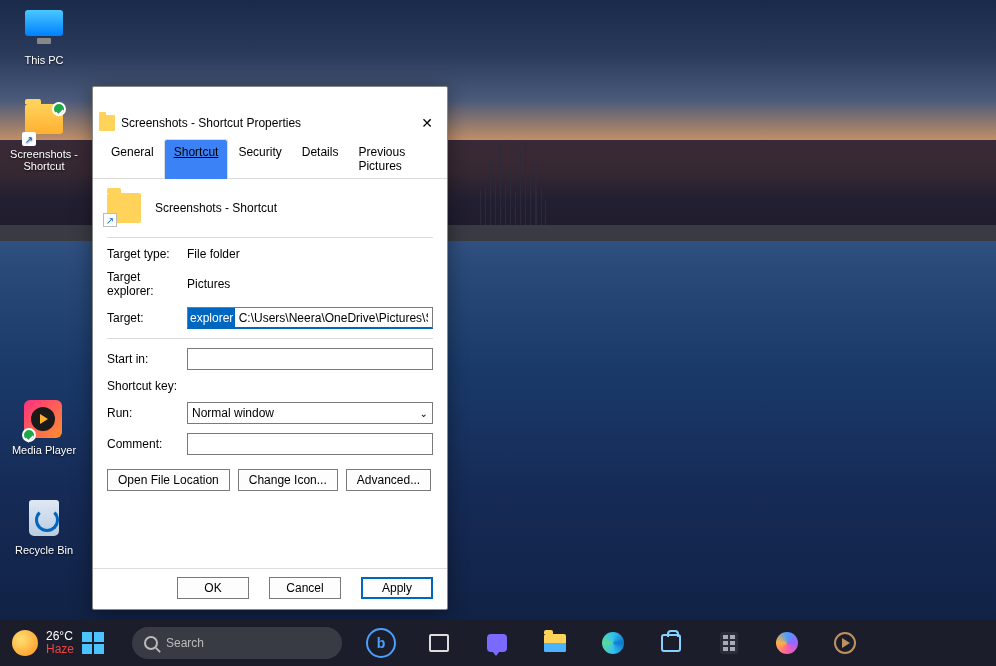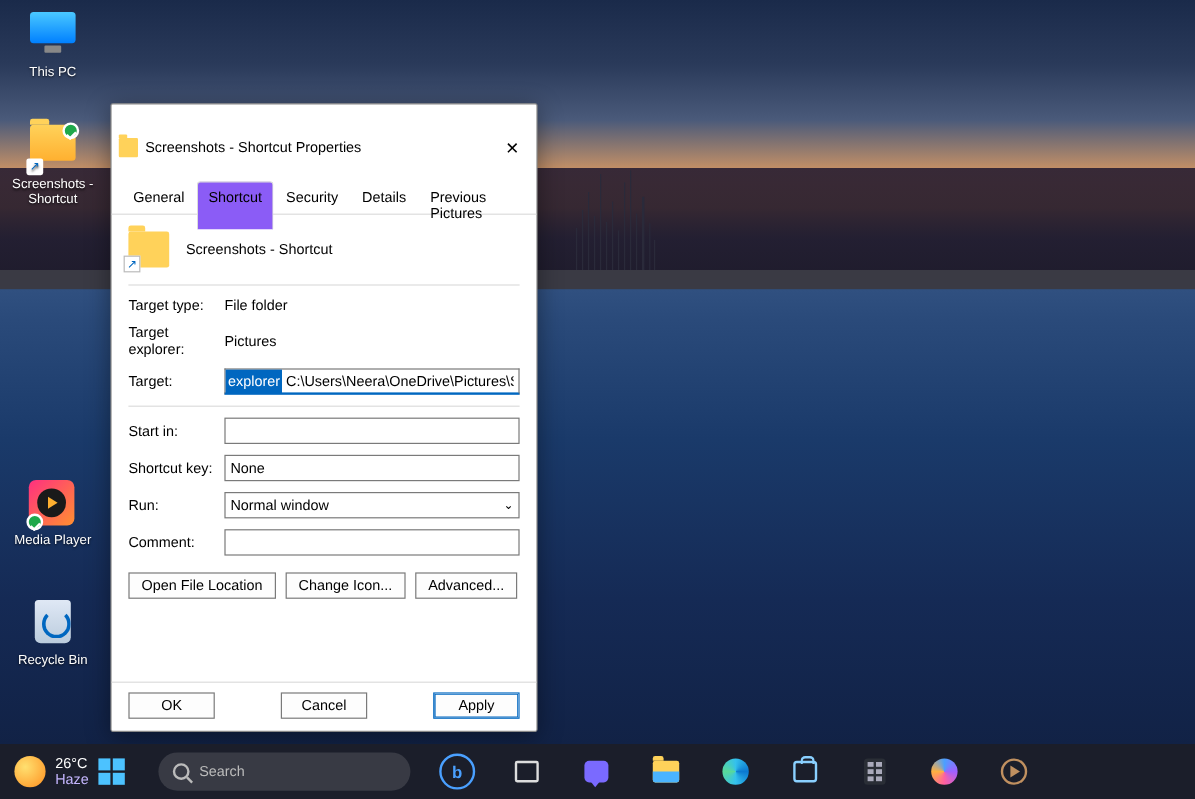--- a/index.html
+++ b/index.html
@@ -39,22 +39,22 @@
     background: #fff; border: 1px solid #888; border-radius: 2px;
     box-shadow: 0 4px 20px rgba(0,0,0,.4);
     display: flex; flex-direction: column; font-size: 12px; color: #000;
   }
   .titlebar { height: 30px; display: flex; align-items: center; padding: 0 6px; margin-top: 21px; }
   .titlebar .folder-ico { width:16px;height:16px;background:#ffd25a;border-radius:1px;margin-right:6px;position:relative;}
   .titlebar .folder-ico::before{content:"";position:absolute;top:-3px;left:0;width:7px;height:3px;background:#ffd25a;border-radius:1px 1px 0 0;}
   .titlebar .title { flex: 1; }
   .titlebar .close { width: 28px; height: 28px; display:flex;align-items:center;justify-content:center;font-size:14px;cursor:pointer;}
   .tabs { display: flex; padding: 0 8px; border-bottom: 1px solid #dcdcdc; }
-  .tab { padding: 5px 9px 6px; font-size:12px; cursor:pointer; border:1px solid transparent;border-bottom:none;position:relative;top:13px;}
-  .tab.active { background:#8b5cf6;border-color:#dcdcdc;border-radius:3px 3px 0 0;}
+  .tab { padding: 5px 9px 6px; font-size:12px; cursor:pointer; border:1px solid transparent;border-bottom:none;position:relative;top:1px;}
+  .tab.active { background:#3b82f6;border-color:#dcdcdc;border-radius:3px 3px 0 0;text-decoration:underline;}
   .dialog-body { flex:1; padding: 10px 14px 4px; }
   .header-row { display:flex; align-items:center; gap:14px; padding:4px 0 14px; border-bottom:1px solid #dcdcdc;}
   .header-row .big-ico{width:34px;height:30px;background:#ffd25a;border-radius:2px;position:relative;}
   .header-row .big-ico::before{content:"";position:absolute;top:-5px;left:0;width:14px;height:5px;background:#ffd25a;border-radius:2px 2px 0 0;}
   .header-row .arrow-badge{position:absolute;bottom:-4px;left:-4px;width:14px;height:14px;background:#fff;border:1px solid #bbb;display:flex;align-items:center;justify-content:center;font-size:10px;color:#0067c0;}
   .form-row { display:flex; align-items:center; margin:9px 0; }
   .form-row .lbl { width: 80px; }
   .form-row .val { flex:1; }
   input.field, .select {
     width: 100%; height: 22px; border:1px solid #7a7a7a; padding:0 4px; font-size:12px;
@@ -62,21 +62,21 @@
   }
   .select { display:flex;align-items:center;justify-content:space-between;cursor:pointer;}
   .divider { border-top:1px solid #dcdcdc; margin: 8px 0 2px;}
   .target-input{position:relative;}
   .highlight{position:absolute;left:1px;top:1px;height:20px;background:#0067c0;color:#fff;padding:0 2px;display:flex;align-items:center;font-size:12px;}
   .btn-row { display:flex; gap:8px; margin-top:14px; }
   .btn {
     height:22px; padding:0 10px; border:1px solid #7a7a7a; background:#fdfdfd;
     font-size:12px; cursor:pointer; min-width:90px;
   }
-  .dialog-footer { border-top:1px solid #dcdcdc; padding:8px 14px 10px; display:flex; justify-content:space-between; gap:8px;}
+  .dialog-footer { border-top:1px solid #dcdcdc; padding:8px 14px 10px; display:flex; justify-content:flex-end; gap:20px;}
   .dialog-footer .btn{min-width:72px;}
   .btn.accent{border-color:#0067c0;box-shadow:inset 0 0 0 1px #0067c0;}
   
   .taskbar {
     position:absolute; left:0; right:0; bottom:0; height:46px;
     background: rgba(28,30,40,.92); backdrop-filter: blur(4px);
     display:flex; align-items:center; padding:0 12px; color:#fff; font-size:12px;
   }
   .weather{display:flex;align-items:center;gap:8px;}
   .weather-ico{width:26px;height:26px;background:radial-gradient(circle at 35% 35%,#ffe070,#ff9020);border-radius:50%;position:relative;}
@@ -203,21 +203,20 @@
     </div>
 
     <div class="divider"></div>
 
     <div class="form-row">
       <div class="lbl">Start in:</div>
       <div class="val"><input class="field" value="" style=""></div>
     </div>
     <div class="form-row">
       <div class="lbl">Shortcut key:</div>
-      <div class="val"><input class="field" value="None" style=""></div>
     </div>
     <div class="form-row">
       <div class="lbl">Run:</div>
       <div class="val">
         <div class="select">
           <span>Normal window</span>
           <span style="font-size:10px">⌄</span>
         </div>
       </div>
     </div>
@@ -237,21 +236,21 @@
     <button class="btn">Cancel</button>
     <button class="btn accent">Apply</button>
   </div>
 </div>
 
 <div class="taskbar">
   <div class="weather">
     <div class="weather-ico"></div>
     <div class="weather-txt">
       <div>26°C</div>
-      <div style="color:#c4b5fd">Haze</div>
+      <div style="color:#ef4444">Haze</div>
     </div>
   </div>
   <div class="tb-center">
     <div class="tb-item">
       <div class="win-logo">
           <span></span>
           <span></span>
           <span></span>
           <span></span>
         </div>

